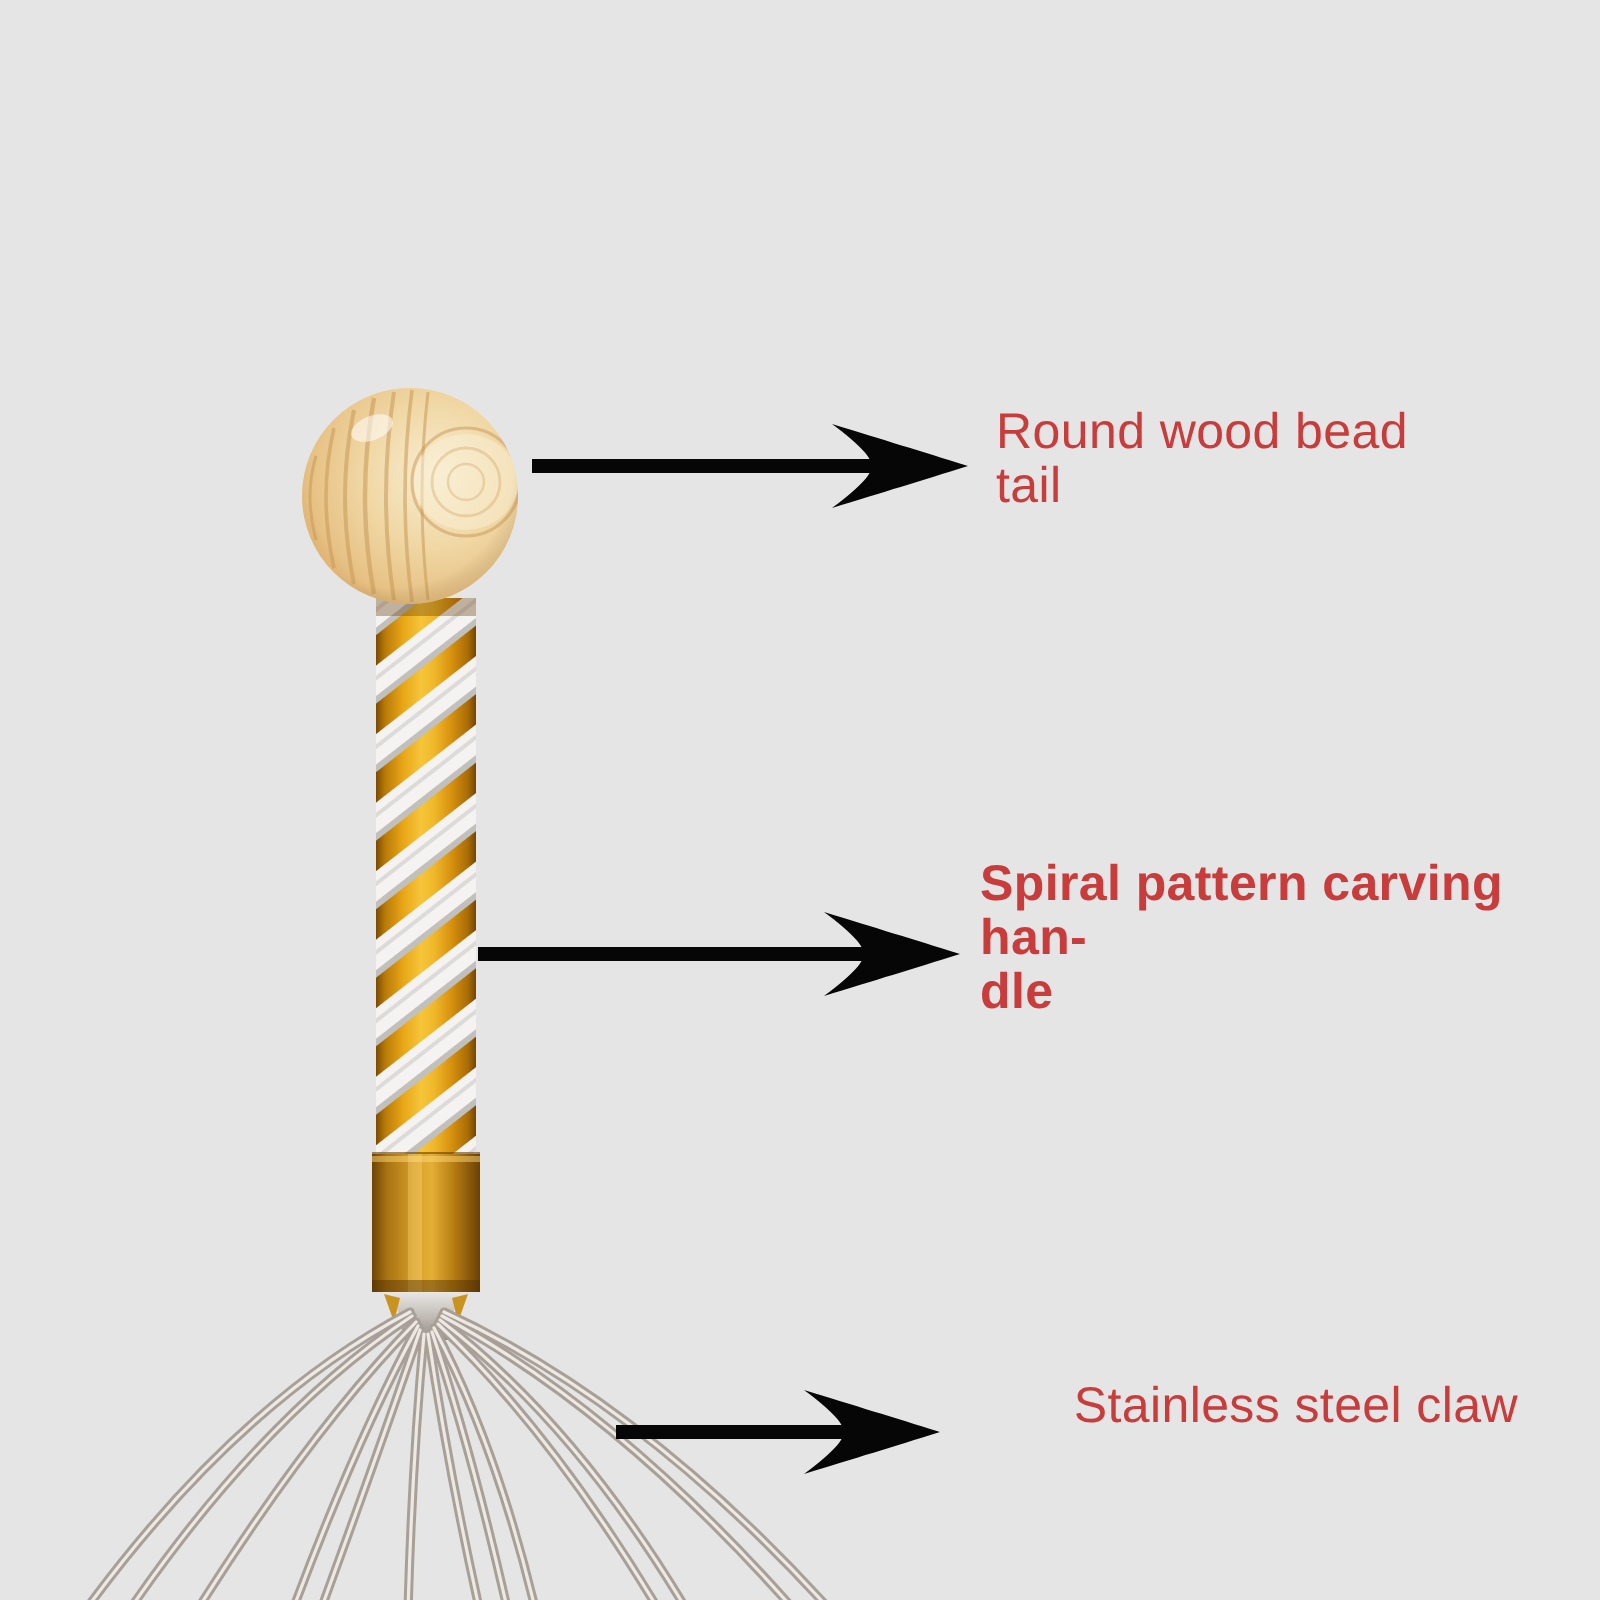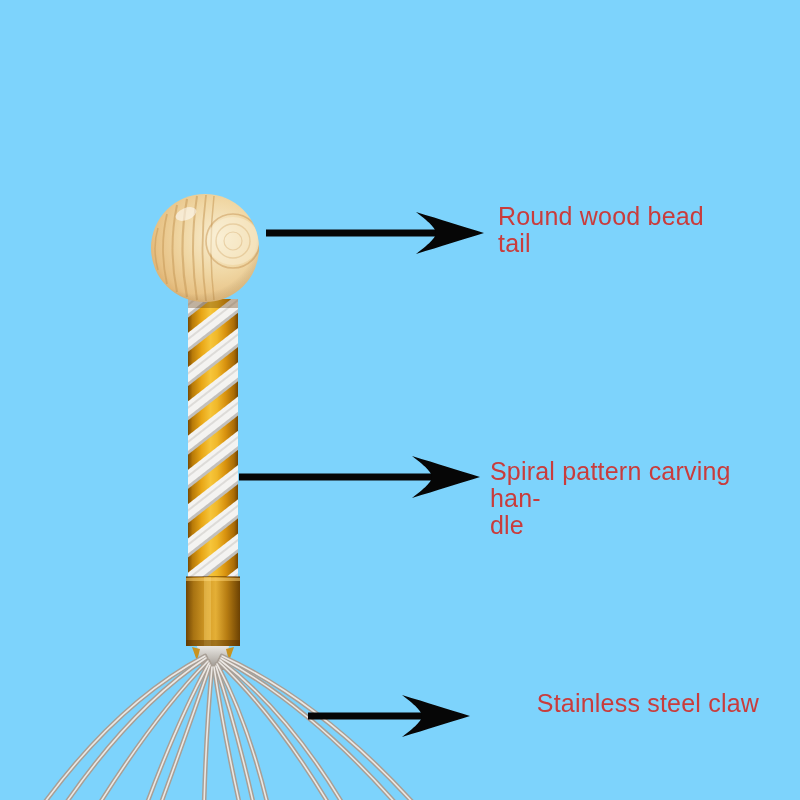--- a/index.html
+++ b/index.html
@@ -1,31 +1,31 @@
 <!DOCTYPE html>
 <html><head>
 <meta charset="utf-8">
 <style>
   html,body{margin:0;padding:0;background:#ffffff;}
   .canvas{
     position:relative;width:800px;height:800px;overflow:hidden;
-    background:#7dd3fc;
+    background:#e5e5e5;
     font-family:"Liberation Sans", sans-serif;
   }
   .product-svg{position:absolute;left:0;top:0;width:800px;height:800px;}
   .label{
     position:absolute;
     color:#c93c3c;
     font-size:25px;
     line-height:27px;
     white-space:pre-line;
     letter-spacing:0.2px;
   }
   #label-bead{left:498px;top:203px;width:230px;}
-  #label-handle{left:490px;top:458px;width:280px;}
+  #label-handle{left:490px;top:429px;width:280px;font-weight:bold;}
   #label-claw{left:499px;top:690px;width:260px;text-align:right;}
 </style>
 </head>
 <body>
 
 <div class="canvas">
 
   <svg class="product-svg" viewBox="0 0 800 800">
     <defs>
       <radialGradient id="woodGrad" cx="0.62" cy="0.40" r="0.75">

